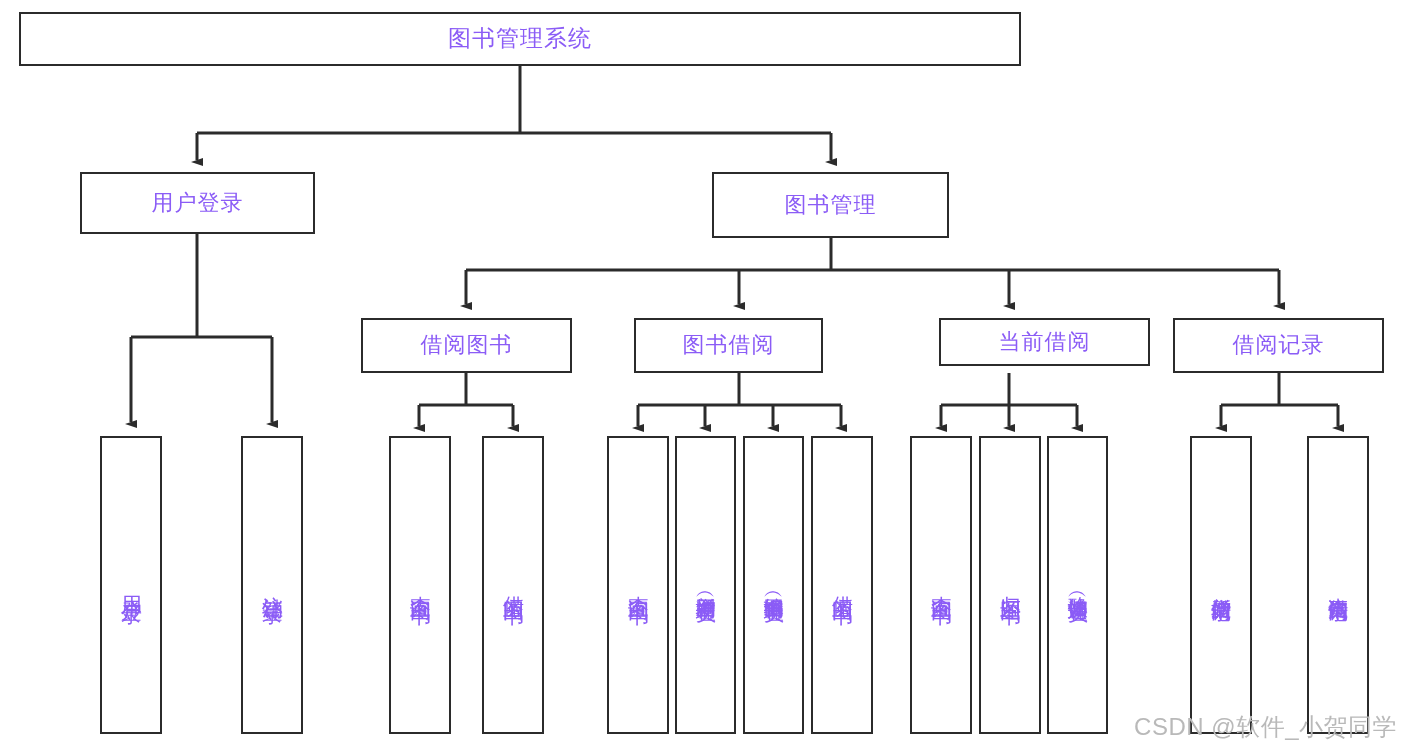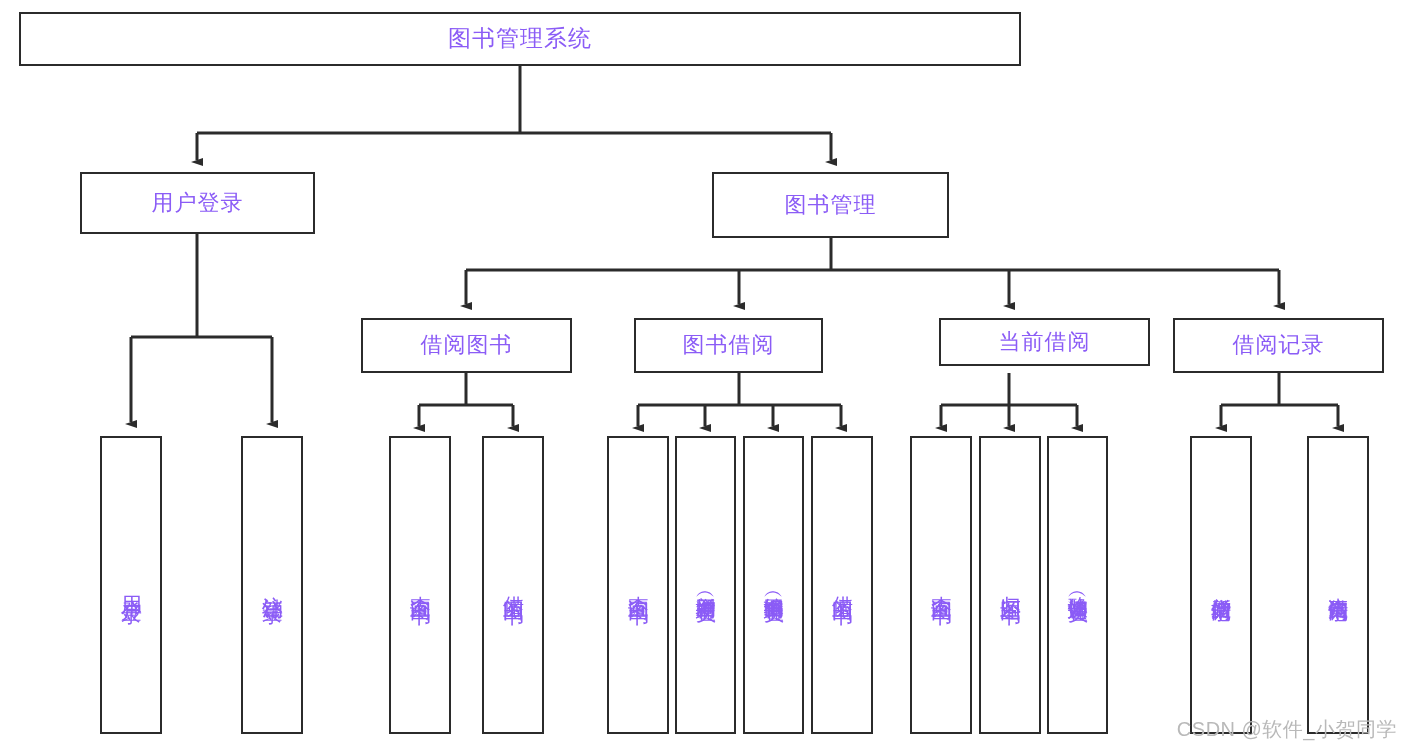--- a/index.html
+++ b/index.html
@@ -60,21 +60,21 @@
     white-space: nowrap;
   }
   .node.vertical.tight {
     font-size: 20px;
     letter-spacing: 1px;
   }
   #watermark {
     position: absolute;
     right: 8px;
     bottom: 4px;
-    font-size: 20px;
+    font-size: 24px;
     color: #b9b9b9;
     white-space: nowrap;
     letter-spacing: 0.5px;
   }
 </style>
 </head>
 <body>
 
 <div id="diagram-root">
 

